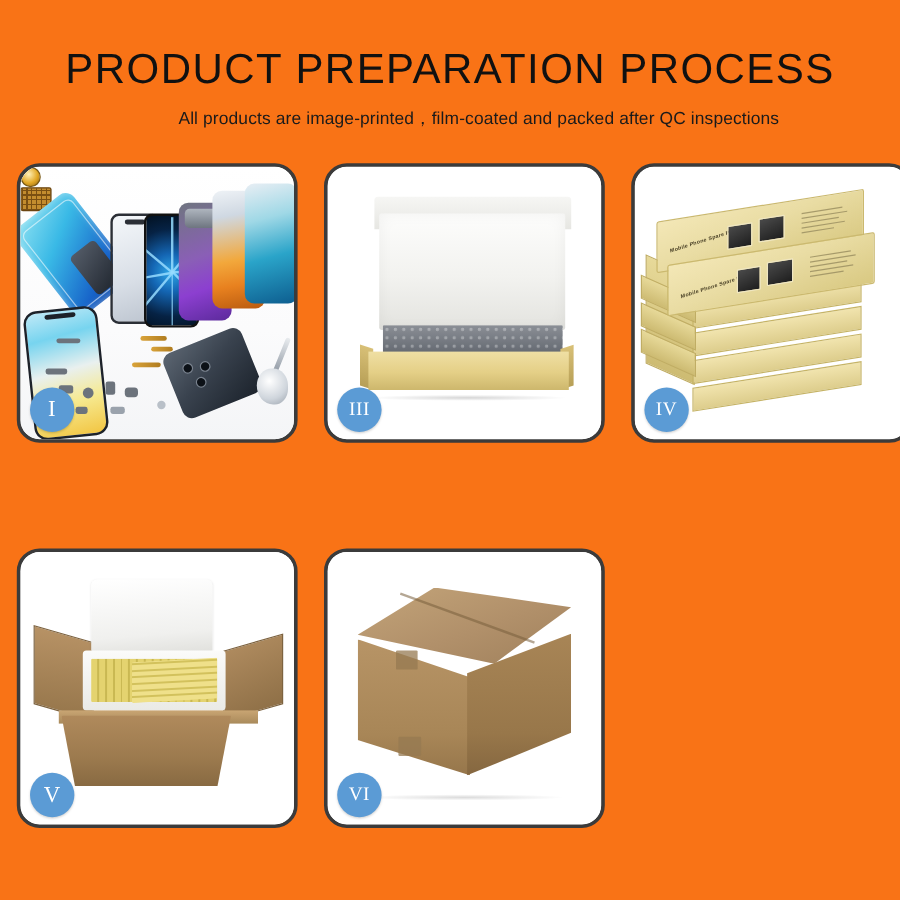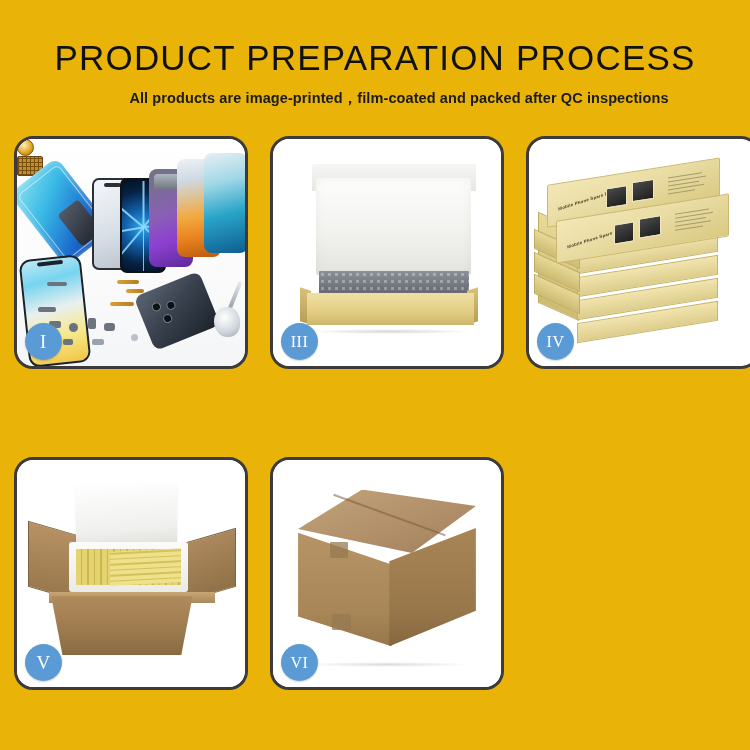--- a/index.html
+++ b/index.html
@@ -2,37 +2,37 @@
 <html><head>
 <meta charset="utf-8">
 <style>
   * { box-sizing: border-box; margin: 0; padding: 0; }
   html, body {
     width: 750px; height: 750px;
     background: #ffffff;
     font-family: "Liberation Sans", sans-serif;
     overflow: hidden;
   }
-  .page { position: relative; width: 750px; height: 750px; background:#eab308; }
+  .page { position: relative; width: 750px; height: 750px; background:#f97316; }
 
   
   .header { padding-top: 38px; text-align: center; }
   .title {
     font-size: 35px;
     letter-spacing: 1.2px;
     font-weight: 400;
     color: #111;
     line-height: 1.15;
     font-family: "Liberation Sans", sans-serif;
   }
   .subtitle {
     margin-top: 11px;
     font-size: 14.5px;
     color: #1b1b1b;
-    font-weight: 700;
+    font-weight: 400;
     letter-spacing: .1px;
     padding-left: 48px;
   }
 
   
   .grid {
     position: absolute;
     left: 14px; top: 136px;
     width: 722px;
     display: grid;

